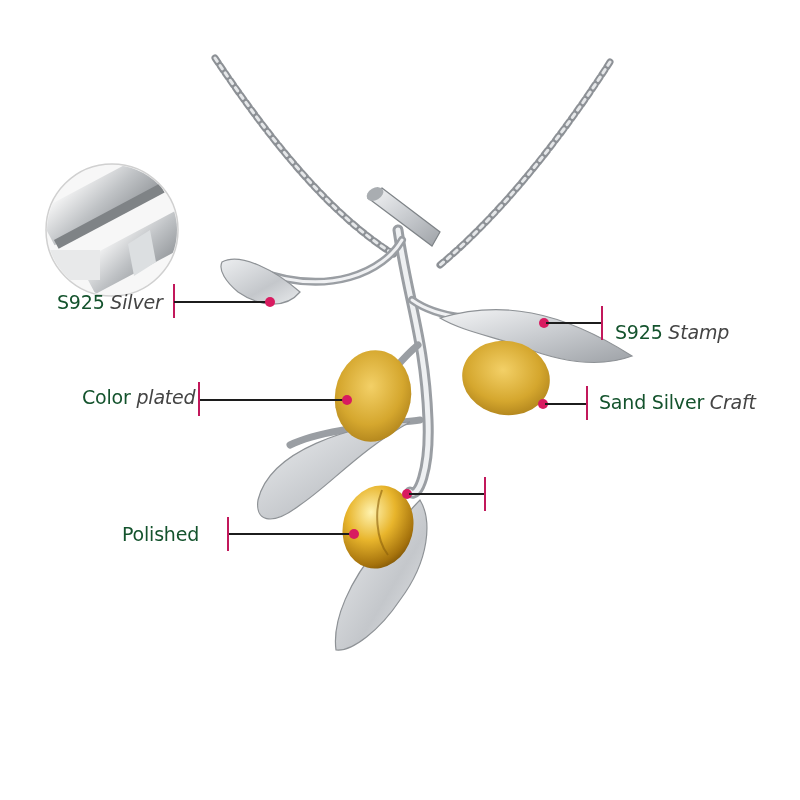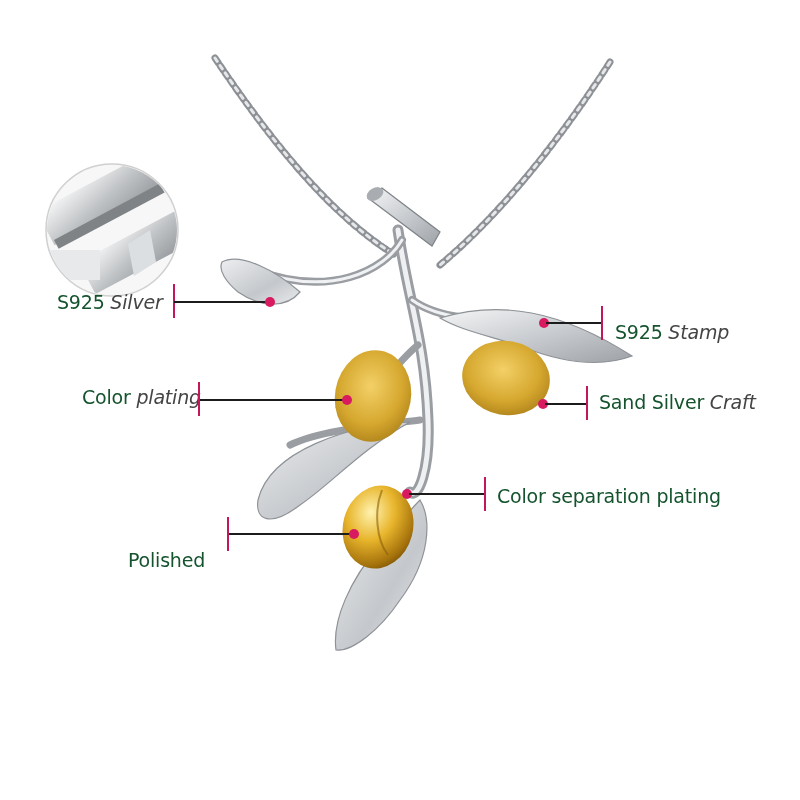--- a/index.html
+++ b/index.html
@@ -101,27 +101,27 @@
   </svg>
 
   <div class="label" style="left:57px; top:290px;">
     <span class="strong">S925</span><span class="light"> Silver</span>
   </div>
   <div class="tick" style="left:173px; top:284px;"></div>
   <div class="leader" style="left:174px; top:301px; width:96px;"></div>
   <div class="dot" style="left:265px; top:297px;"></div>
 
   <div class="label" style="left:82px; top:385px;">
-    <span class="strong">Color</span><span class="light"> plating</span>
+    <span class="strong">Color</span><span class="light"> plated</span>
   </div>
   <div class="tick" style="left:198px; top:382px;"></div>
   <div class="leader" style="left:200px; top:399px; width:147px;"></div>
   <div class="dot" style="left:342px; top:395px;"></div>
 
-  <div class="label" style="left:128px; top:522px;margin-top:26px;">
+  <div class="label" style="left:122px; top:522px;">
     <span class="strong">Polished</span><span class="light"></span>
   </div>
   <div class="tick" style="left:227px; top:517px;"></div>
   <div class="leader" style="left:229px; top:533px; width:124px;"></div>
   <div class="dot" style="left:349px; top:529px;"></div>
 
   <div class="dot" style="left:539px; top:318px;"></div>
   <div class="leader" style="left:546px; top:322px; width:56px;"></div>
   <div class="tick" style="left:601px; top:306px;"></div>
   <div class="label" style="left:615px; top:311px;margin-top:9px;">
@@ -131,17 +131,14 @@
   <div class="dot" style="left:538px; top:399px;"></div>
   <div class="leader" style="left:545px; top:403px; width:42px;"></div>
   <div class="tick" style="left:586px; top:386px;"></div>
   <div class="label" style="left:599px; top:390px;">
     <span class="strong">Sand Silver</span><span class="light"> Craft</span>
   </div>
 
   <div class="dot" style="left:402px; top:489px;"></div>
   <div class="leader" style="left:409px; top:493px; width:76px;"></div>
   <div class="tick" style="left:484px; top:477px;"></div>
-  <div class="label" style="left:497px; top:484px;">
-    <span class="strong">Color separation plating</span><span class="light"></span>
-  </div>
 
 </div>
 
 </body></html>

